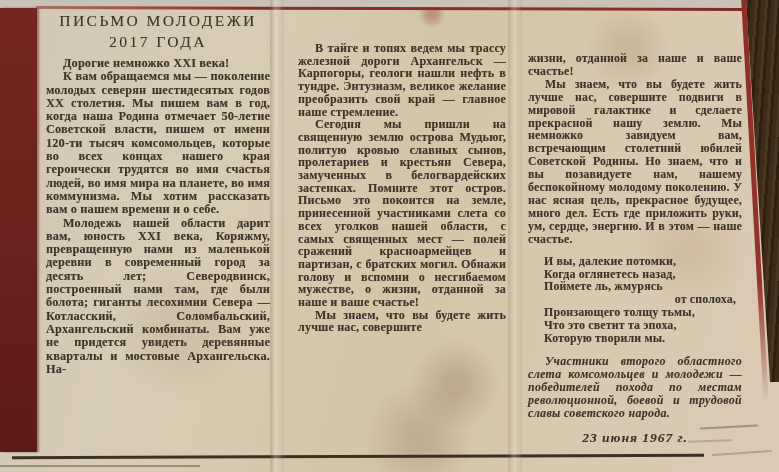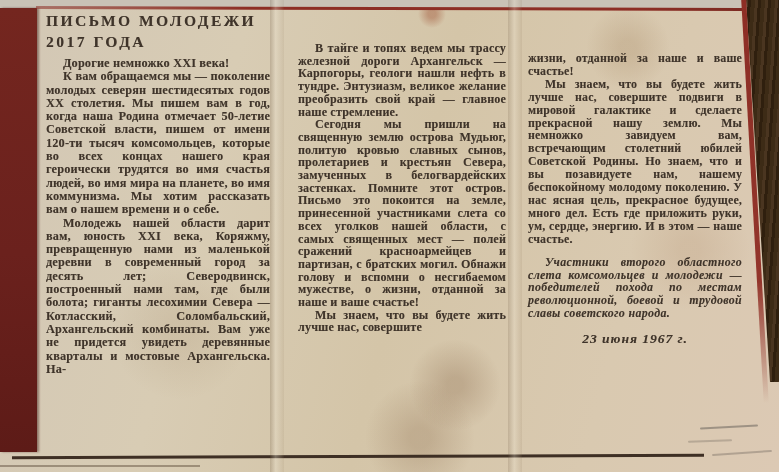--- a/index.html
+++ b/index.html
@@ -42,21 +42,21 @@
   .s2{left:688px;top:440px;width:44px;transform:rotate(-2deg);opacity:.6;}
   .s3{left:712px;top:452px;width:60px;transform:rotate(-4deg);opacity:.7;}
   
   .col{position:absolute;color:#3f342a;font-weight:bold;text-align:justify;
     text-shadow:.3px .3px 0 rgba(63,52,42,.35);}
   .col p{margin:0;}
   .col .indent{text-indent:17px;}
   .col1{left:46px;top:10px;width:224px;font-size:12.2px;line-height:13.3px;letter-spacing:.2px;}
   .col2{left:298px;top:42px;width:208px;font-size:12px;line-height:12.7px;letter-spacing:.2px;}
   .col3{left:528px;top:52px;width:214px;font-size:11.8px;line-height:12.9px;letter-spacing:.2px;}
-  .title{margin:0 0 5px 0;text-align:left;font-size:15.5px;line-height:21px;letter-spacing:2.5px;font-weight:bold;}
+  .title{margin:0 0 5px 0;text-align:center;font-size:15.5px;line-height:21px;letter-spacing:2.5px;font-weight:normal;}
   .poem{margin:9px 0 9px 16px;text-align:left;}
   .poem-line{white-space:nowrap;}
   .poem-line.shifted{text-align:right;padding-right:6px;white-space:normal;}
   .signature{font-style:italic;margin-top:10px !important;text-indent:17px;letter-spacing:.4px;}
   .date{font-style:italic;margin-top:13px !important;margin-left:38px;font-size:13.5px;letter-spacing:1px;text-align:center;}
 </style>
 </head>
 <body>
 
 <div class="photo">
@@ -89,17 +89,26 @@
 
   <div class="col col2">
     <p class="indent">В тайге и топях ведем мы трассу железной дороги Архангельск — Карпогоры, геологи нашли нефть в тундре. Энтузиазм, великое желание преобразить свой край — главное наше стремление.</p>
     <p class="indent">Сегодня мы пришли на священную землю острова Мудьюг, политую кровью славных сынов, пролетариев и крестьян Севера, замученных в белогвардейских застенках. Помните этот остров. Письмо это покоится на земле, принесенной участниками слета со всех уголков нашей области, с самых священных мест — полей сражений красноармейцев и партизан, с братских могил. Обнажи голову и вспомни о несгибаемом мужестве, о жизни, отданной за наше и ваше счастье!</p>
     <p class="indent">Мы знаем, что вы будете жить лучше нас, совершите</p>
   </div>
 
   <div class="col col3">
     <p>жизни, отданной за наше и ваше счастье!</p>
     <p class="indent">Мы знаем, что вы будете жить лучше нас, совершите подвиги в мировой галактике и сделаете прекрасной нашу землю. Мы немножко завидуем вам, встречающим столетний юбилей Советской Родины. Но знаем, что и вы позавидуете нам, нашему беспокойному молодому поколению. У нас ясная цель, прекрасное будущее, много дел. Есть где приложить руки, ум, сердце, энергию. И в этом — наше счастье.</p>
+    <div class="poem">
+      <div class="poem-line">И вы, далекие потомки,</div>
+      <div class="poem-line">Когда оглянетесь назад,</div>
+      <div class="poem-line">Поймете ль, жмурясь</div>
+      <div class="poem-line shifted">от сполоха,</div>
+      <div class="poem-line">Пронзающего толщу тьмы,</div>
+      <div class="poem-line">Что это светит та эпоха,</div>
+      <div class="poem-line">Которую творили мы.</div>
+    </div>
     <p class="signature">Участники второго областного слета комсомольцев и молодежи — победителей похода по местам революционной, боевой и трудовой славы советского народа.</p>
     <p class="date">23 июня 1967 г.</p>
   </div>
 
 </div>
 
 </body></html>

